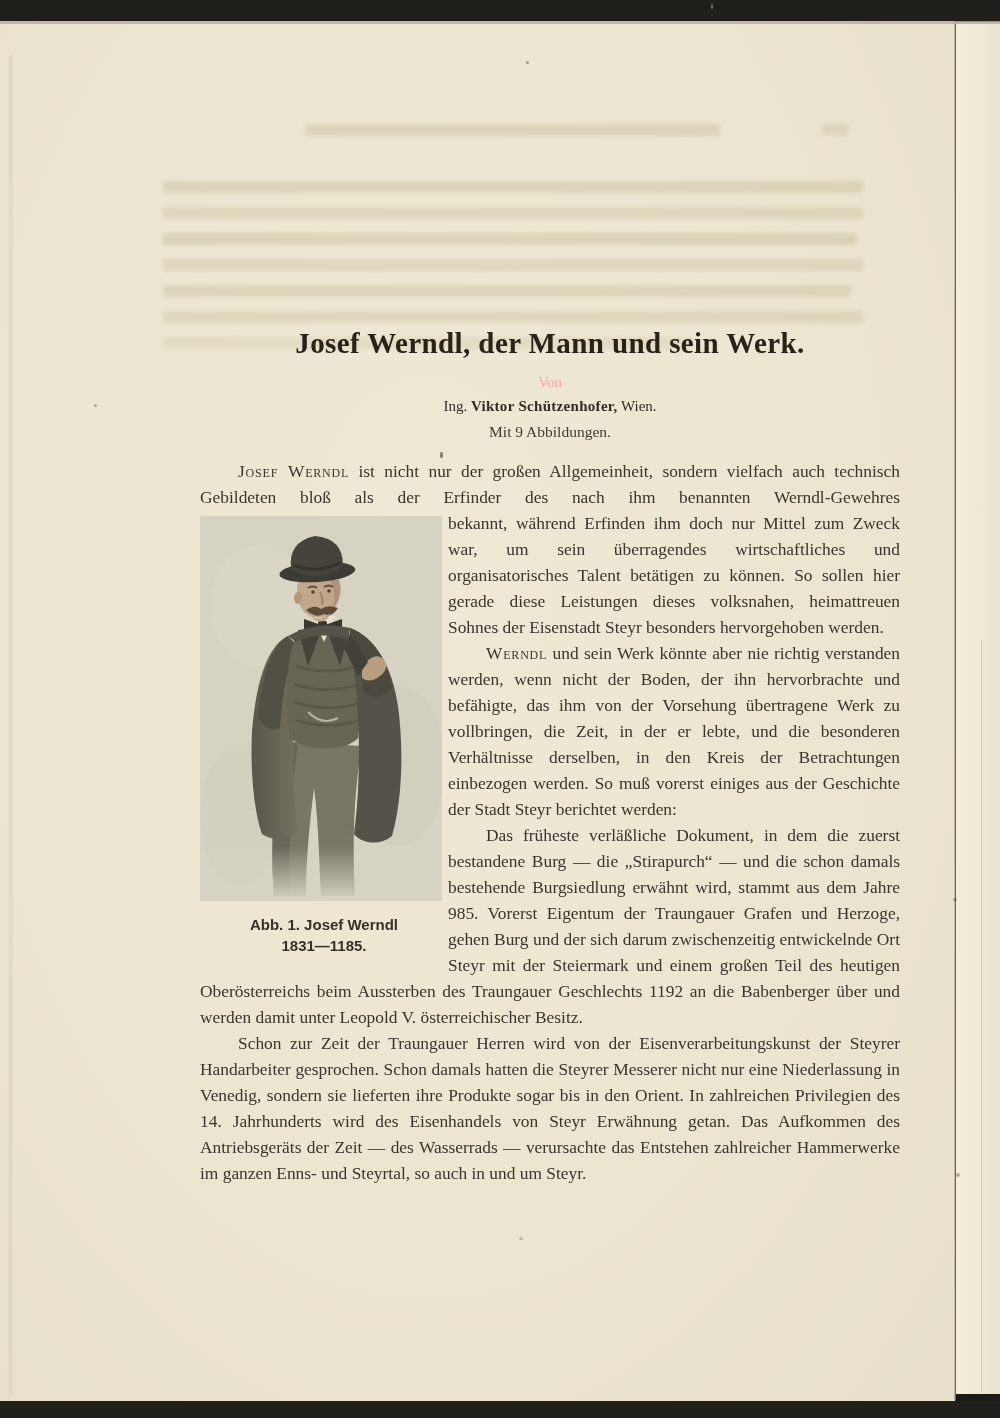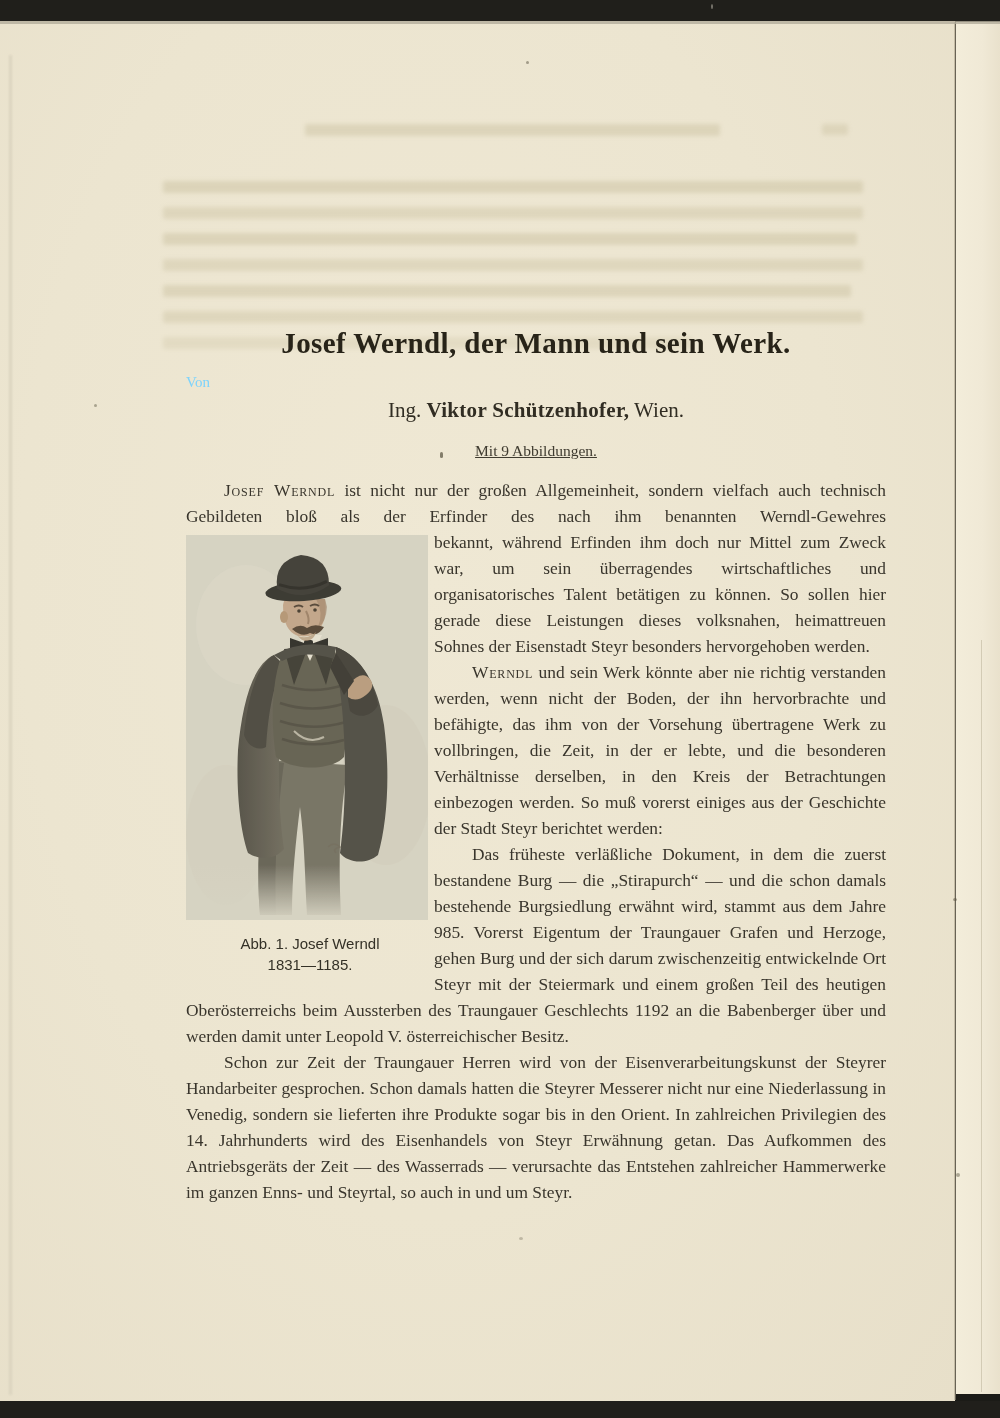--- a/index.html
+++ b/index.html
@@ -28,33 +28,33 @@
   .fold-left{position:absolute;left:9px;top:55px;width:3px;height:1340px;background:#d6cfba;opacity:.7;filter:blur(1px);}
 
   
   .ghost{position:absolute;background:#c3b996;filter:blur(2px);border-radius:2px;}
 
   
   .speck{position:absolute;border-radius:50%;background:#57513f;}
 
   
   .content{
-    position:absolute;left:146px;top:327px;width:700px;
+    position:absolute;left:160px;top:327px;width:700px;
     color:#3a362c;
     padding-left:40px;
   }
   .title{
     font-size:29px;font-weight:bold;color:#272318;
     text-align:center;margin:0;letter-spacing:.4px;
     font-family:"Liberation Serif", serif;
   }
-  .von{font-size:15px;text-align:left;margin-top:14px;color:#7dd3fc;}
-  .author-line{font-size:21px;text-align:center;margin-top:7px;color:#312d23;}
+  .von{font-size:15px;text-align:center;margin-top:14px;color:#fca5a5;}
+  .author-line{font-size:15px;text-align:center;margin-top:7px;color:#312d23;}
   .author-line .bold{font-weight:bold;letter-spacing:.3px;}
-  .abb-note{font-size:15.5px;text-align:center;margin-top:19px;color:#3f3b30;text-decoration:underline;}
+  .abb-note{font-size:15.5px;text-align:center;margin-top:8px;color:#3f3b30;}
 
   .body-text{margin-top:17px;font-size:17.4px;line-height:26px;text-align:justify;color:#39352c;}
   .body-text p{margin:0;text-indent:38px;}
   .lead-in{text-align:justify;text-align-last:justify;text-indent:38px;margin:0;}
   .smallcaps{font-variant:small-caps;letter-spacing:.8px;margin-top:16px;}
 
   
   .figure-float{
     float:left;width:248px;margin:6px 0 10px 0;
     text-indent:0;text-align:center;
@@ -178,21 +178,21 @@
               <path d="M93 48 q24 10 48 0" stroke="#1d1b17" stroke-width="3" fill="none" opacity=".8"></path>
             </g>
 
             <path d="M88 120 Q116 104 150 112 L148 124 Q118 114 96 126 Z" fill="#45423a"></path>
 
             <path d="M142 312 q6 -6 12 0 q-8 2 -4 6" stroke="#6b6452" stroke-width="1.5" fill="none" opacity=".7"></path>
 
             <rect x="0" y="330" width="242" height="55" fill="url(#fadeBottom)"></rect>
             <rect width="242" height="385" fill="#cfcbba" opacity=".12"></rect>
           </svg>
-          <span class="figure-caption" style="display:block;"><span>Abb. 1. Josef Werndl</span><br><span>1831—1185.</span></span>
+          <span class="figure-caption" style="display:block;font-weight:bold;"><span>Abb. 1. Josef Werndl</span><br><span>1831—1185.</span></span>
         </span><span>bekannt, während Erfinden ihm doch nur Mittel zum Zweck war, um sein überragendes wirtschaftliches und organisatorisches Talent betätigen zu können. So sollen hier gerade diese Leistungen dieses volksnahen, heimattreuen Sohnes der Eisenstadt Steyr besonders hervorgehoben werden.</span></p>
 
       <p><span class="smallcaps">Werndl</span><span> und sein Werk könnte aber nie richtig verstanden werden, wenn nicht der Boden, der ihn hervorbrachte und befähigte, das ihm von der Vorsehung übertragene Werk zu vollbringen, die Zeit, in der er lebte, und die besonderen Verhältnisse derselben, in den Kreis der Betrachtungen einbezogen werden. So muß vorerst einiges aus der Geschichte der Stadt Steyr berichtet werden:</span></p>
 
       <p>Das früheste verläßliche Dokument, in dem die zuerst bestandene Burg — die „Stirapurch“ — und die schon damals bestehende Burgsiedlung erwähnt wird, stammt aus dem Jahre 985. Vorerst Eigentum der Traungauer Grafen und Herzoge, gehen Burg und der sich darum zwischenzeitig entwickelnde Ort Steyr mit der Steiermark und einem großen Teil des heutigen Oberösterreichs beim Aussterben des Traungauer Geschlechts 1192 an die Babenberger über und werden damit unter Leopold V. österreichischer Besitz.</p>
 
       <p>Schon zur Zeit der Traungauer Herren wird von der Eisenverarbeitungskunst der Steyrer Handarbeiter gesprochen. Schon damals hatten die Steyrer Messerer nicht nur eine Niederlassung in Venedig, sondern sie lieferten ihre Produkte sogar bis in den Orient. In zahlreichen Privilegien des 14. Jahrhunderts wird des Eisenhandels von Steyr Erwähnung getan. Das Aufkommen des Antriebsgeräts der Zeit — des Wasserrads — verursachte das Entstehen zahlreicher Hammerwerke im ganzen Enns- und Steyrtal, so auch in und um Steyr.</p>
 
     </div>
   </div>

